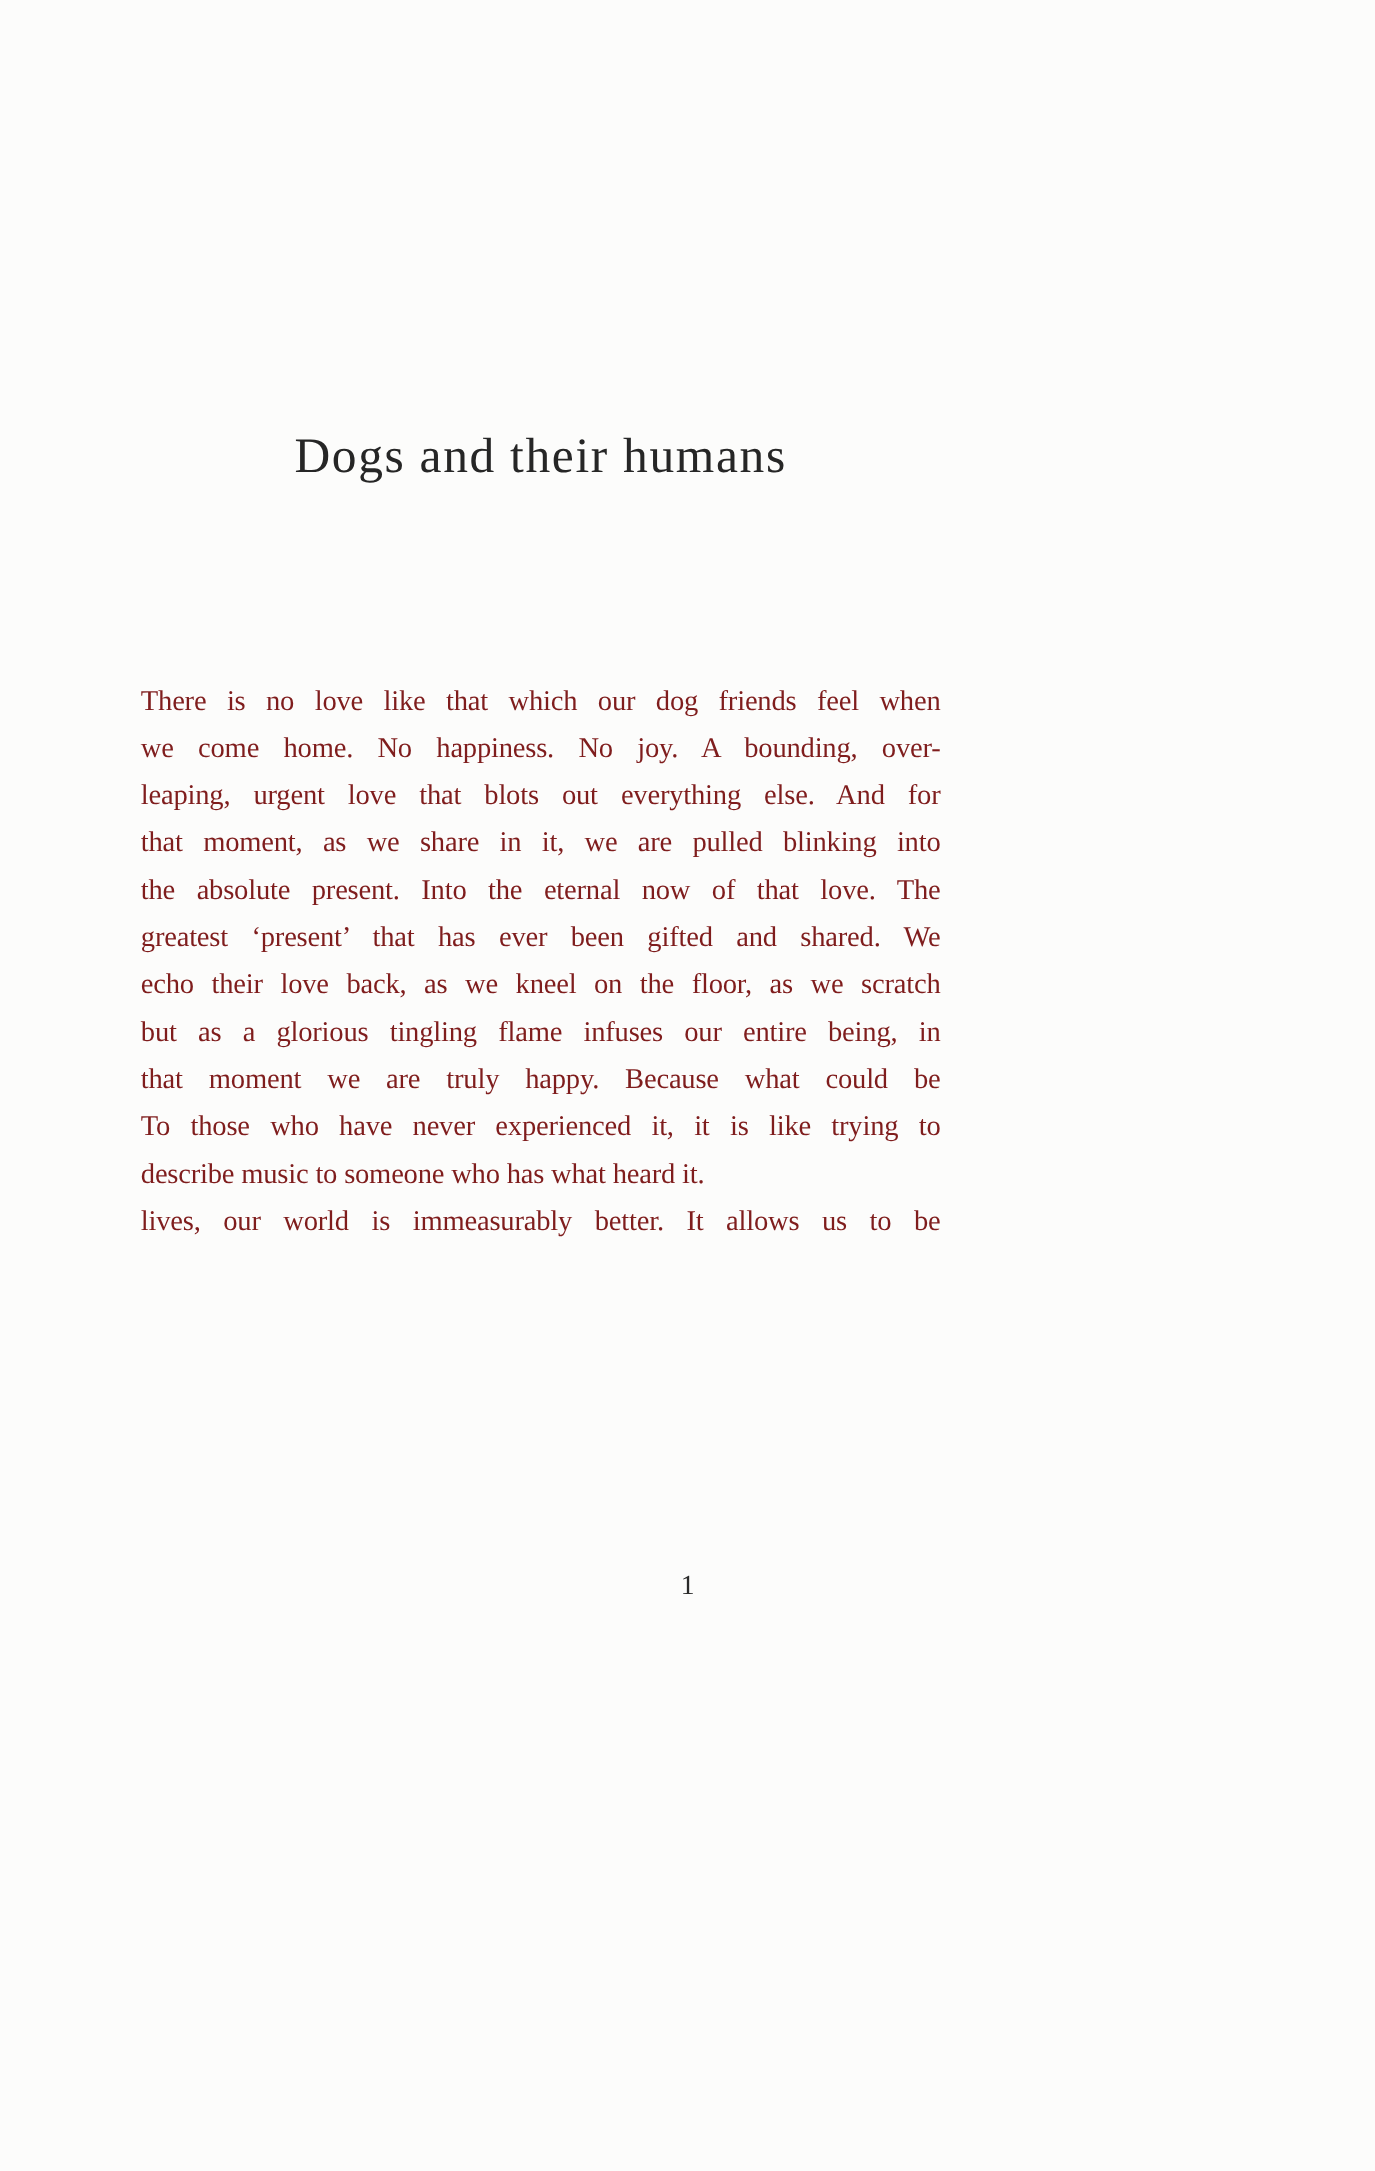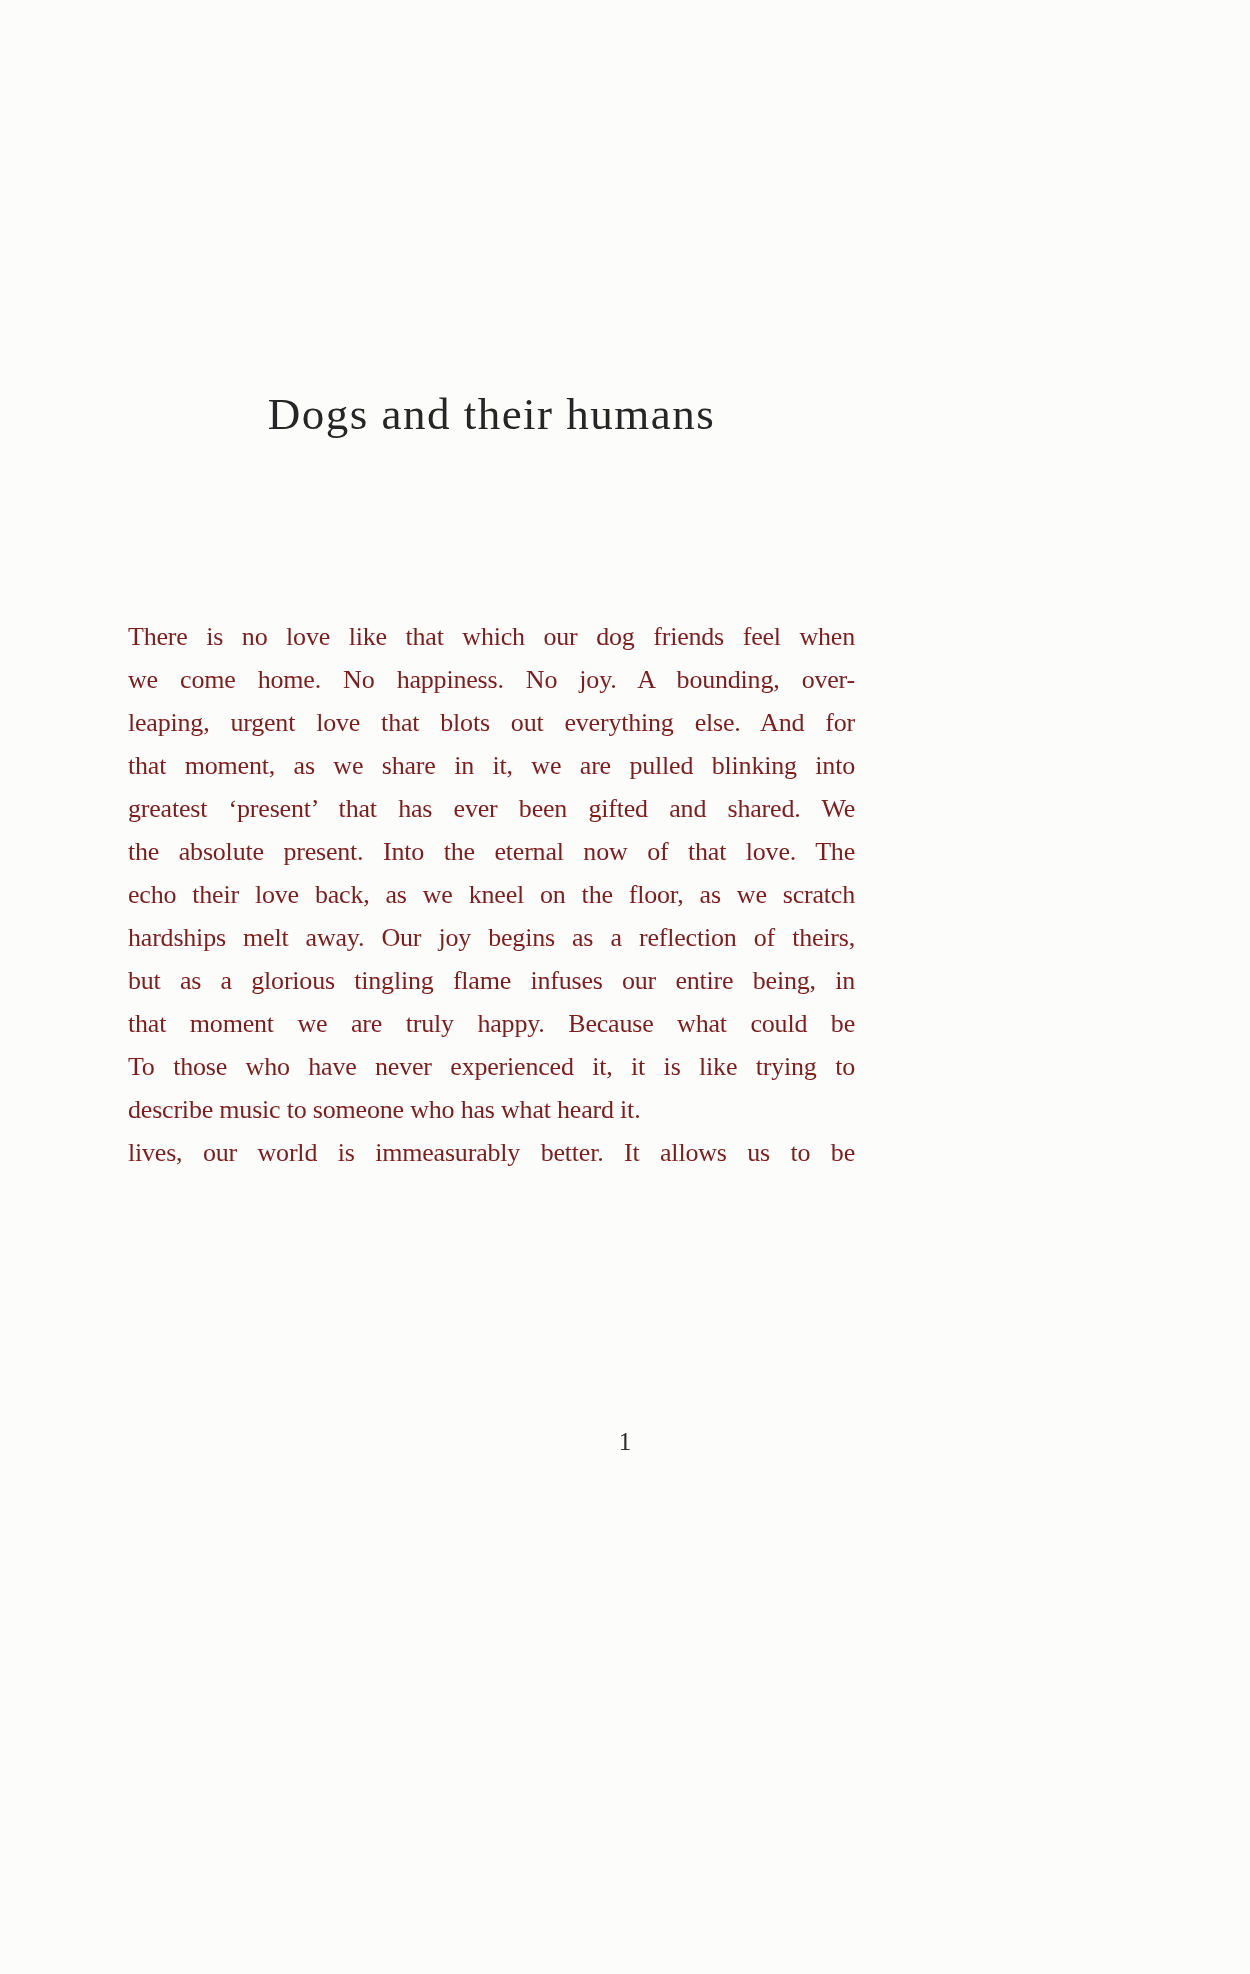--- a/index.html
+++ b/index.html
@@ -72,24 +72,23 @@
 <body>
 
 <div class="page">
   <div class="text-column">
     <h1 class="chapter-title">Dogs and their humans</h1>
     <div class="body-text">
         <div class="line">There is no love like that which our dog friends feel when</div>
         <div class="line">we come home. No happiness. No joy. A bounding, over-</div>
         <div class="line">leaping, urgent love that blots out everything else. And for</div>
         <div class="line">that moment, as we share in it, we are pulled blinking into</div>
+        <div class="line">the absolute present. Into the eternal now of that love. The</div>
         <div class="line">greatest ‘present’ that has ever been gifted and shared. We</div>
-        <div class="line">the absolute present. Into the eternal now of that love. The</div>
         <div class="line">echo their love back, as we kneel on the floor, as we scratch</div>
-        <div class="line">hardships melt away. Our joy begins as a reflection of theirs,</div>
         <div class="line">but as a glorious tingling flame infuses our entire being, in</div>
         <div class="line">that moment we are truly happy. Because what could be</div>
         <div class="line">To those who have never experienced it, it is like trying to</div>
         <div class="line last-left">describe music to someone who has what heard it.</div>
         <div class="line">lives, our world is immeasurably better. It allows us to be</div>
       </div>
   </div>
   <div class="page-number">1</div>
 </div>
 

